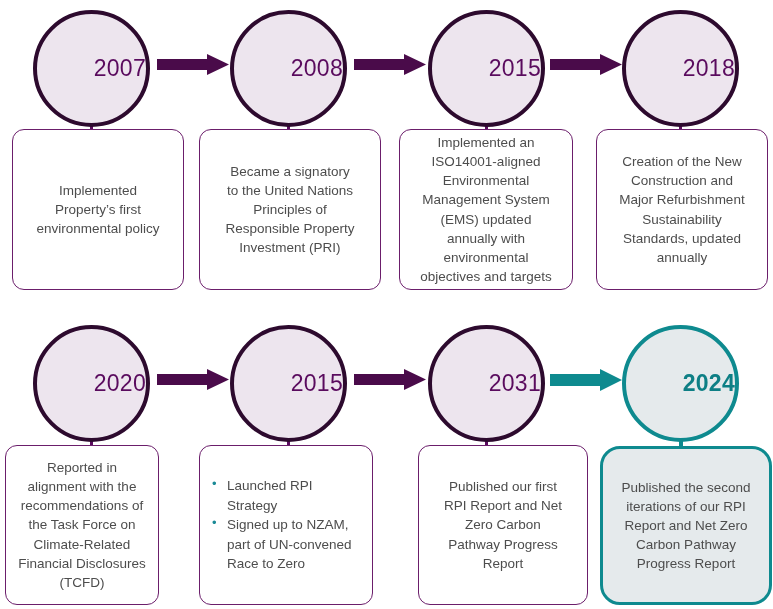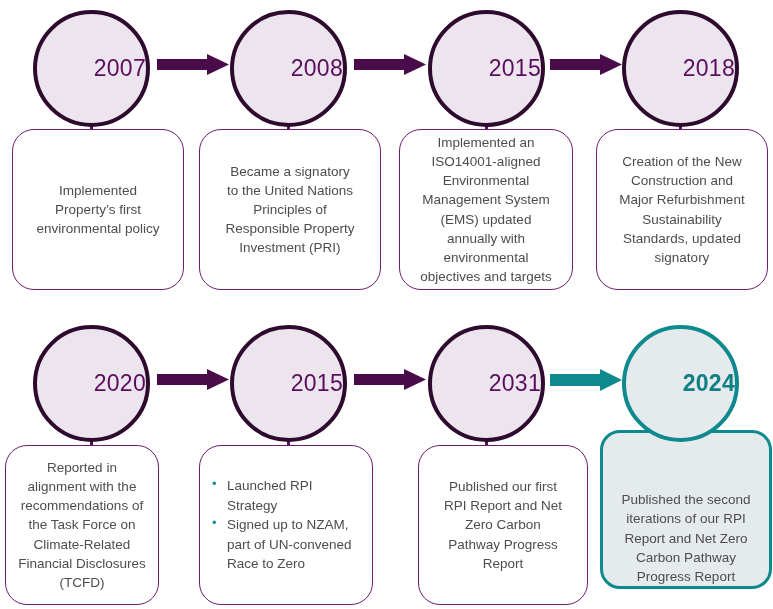--- a/index.html
+++ b/index.html
@@ -66,21 +66,21 @@
   .stem.accent {
     background: #0E8A8F;
     width: 4px;
   }
 
   
   .box {
     position: absolute;
     box-sizing: border-box;
     border: 1px solid #6B1E6B;
-    border-radius: 22px;
+    border-radius: 12px;
     background: #ffffff;
     z-index: 2;
     display: flex;
     align-items: center;
     justify-content: center;
     overflow: hidden;
   }
   .box.accent {
     border: 3px solid #0E8A8F;
     background: #E5EAEC;
@@ -197,21 +197,21 @@
     <div class="circle" style="left:622px; top:10px;">
       <span class="year">2018</span>
     </div>
     <div class="stem" style="left:679px; top:118px; height:14px;"></div>
     <div class="box" style="left:596px; top:129px; width:172px; height:161px;">
       <div class="box-text">Creation of the New
 Construction and
 Major Refurbishment
 Sustainability
 Standards, updated
-signatory</div>
+annually</div>
     </div>
   </div>
 
   <div class="node">
     <div class="circle" style="left:33px; top:325px;">
       <span class="year">2020</span>
     </div>
     <div class="stem" style="left:90px; top:433px; height:14px;"></div>
     <div class="box" style="left:5px; top:445px; width:154px; height:160px;">
       <div class="box-text">Reported in
@@ -267,21 +267,21 @@
     <svg width="72" height="22" viewBox="0 0 72 22">
       <polygon points="0,5 50,5 50,0 72,11 50,22 50,17 0,17" fill="#0E8A8F"></polygon>
     </svg>
   </div>
 
   <div class="node">
     <div class="circle accent" style="left:622px; top:325px;">
       <span class="year">2024</span>
     </div>
     <div class="stem accent" style="left:679px; top:433px; height:15px;"></div>
-    <div class="box accent" style="left:600px; top:430px; width:172px; height:159px;align-items:flex-end;">
+    <div class="box accent" style="left:600px; top:446px; width:172px; height:159px;">
       <div class="box-text">Published the second
 iterations of our RPI
 Report and Net Zero
 Carbon Pathway
 Progress Report</div>
     </div>
   </div>
 
 </div>
 

